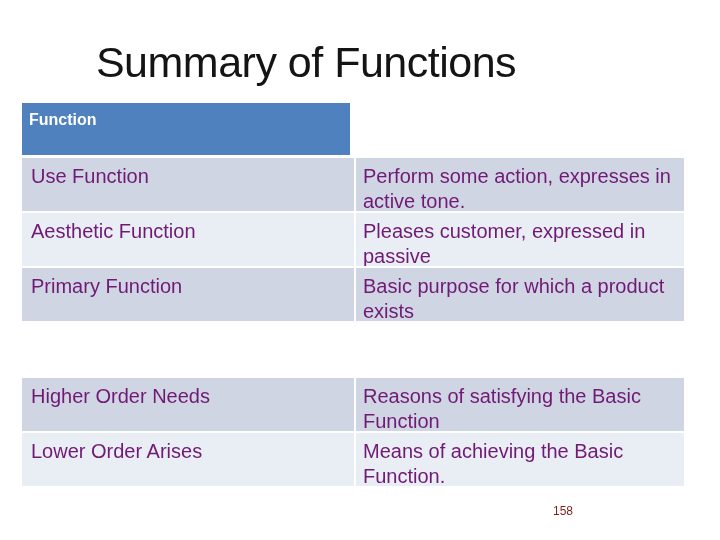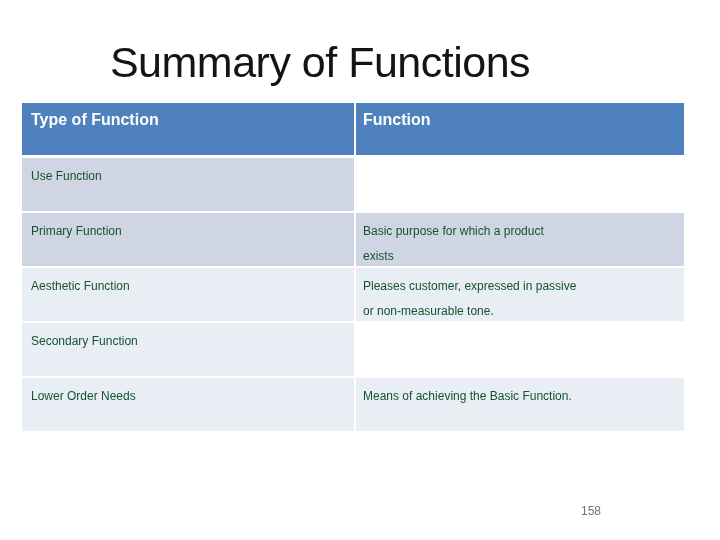--- a/index.html
+++ b/index.html
@@ -6,21 +6,20 @@
   body {
     width: 720px; height: 540px;
     background: #ffffff;
     font-family: "Liberation Sans", sans-serif;
     overflow: hidden;
   }
   .slide {
     position: relative;
     width: 612px; height: 540px;
     background: #ffffff;
-    padding-left: 28px;
   }
   .title {
     position: absolute;
     top: 38px; left: 0;
     width: 100%;
     text-align: center;
     font-size: 43px;
     line-height: 1.15;
     color: #141414;
     letter-spacing: -0.5px;
@@ -43,71 +42,76 @@
   .c1 { width: 332px; padding: 6px 8px 0 9px; }
   .c2 { width: 328px; padding: 6px 6px 0 7px; }
   .th {
     background: #4E81BD;
     color: #ffffff;
     font-weight: bold;
     font-size: 16px;
     line-height: 22px;
   }
   .td {
-    color: #14532d;
-    font-size: 12px;
+    color: #701a75;
+    font-size: 20px;
     line-height: 25px;
     white-space: pre-line;
   }
   .band-dark  .cell { background: #CFD5E3; }
   .band-light .cell { background: #E9EDF4; }
   .page-num {
     position: absolute;
     top: 504px; right: 39px;
     font-size: 12px;
-    color: #737373;
+    color: #7f1d1d;
   }
 </style>
 </head>
 <body>
 
 <div class="slide">
 
   <div class="title">Summary of Functions</div>
 
   <div class="table">
 
     <div class="thead">
-      <div class="cell c1 th">Type of Function</div>
       <div class="cell c2 th">Function</div>
     </div>
 
     <div class="trow band-dark">
       <div class="cell c1 td">Use Function</div>
+      <div class="cell c2 td">Perform some action, expresses in
+active tone.</div>
+    </div>
+
+    <div class="trow band-light">
+      <div class="cell c1 td">Aesthetic Function</div>
+      <div class="cell c2 td">Pleases customer, expressed in passive
+or non-measurable tone.</div>
     </div>
 
     <div class="trow band-dark">
       <div class="cell c1 td">Primary Function</div>
       <div class="cell c2 td">Basic purpose for which a product
 exists</div>
     </div>
 
     <div class="trow band-light">
-      <div class="cell c1 td">Aesthetic Function</div>
-      <div class="cell c2 td">Pleases customer, expressed in passive
-or non-measurable tone.</div>
+    </div>
+
+    <div class="trow band-dark">
+      <div class="cell c1 td">Higher Order Needs</div>
+      <div class="cell c2 td">Reasons of satisfying the Basic
+Function</div>
     </div>
 
     <div class="trow band-light">
-      <div class="cell c1 td">Secondary Function</div>
-    </div>
-
-
-    <div class="trow band-light">
-      <div class="cell c1 td">Lower Order Needs</div>
+      <div class="cell c1 td">Lower Order Arises</div>
       <div class="cell c2 td">Means of achieving the Basic Function.</div>
     </div>
 
   </div>
 
   <div class="page-num">158</div>
 
 </div>
 
 </body></html>

